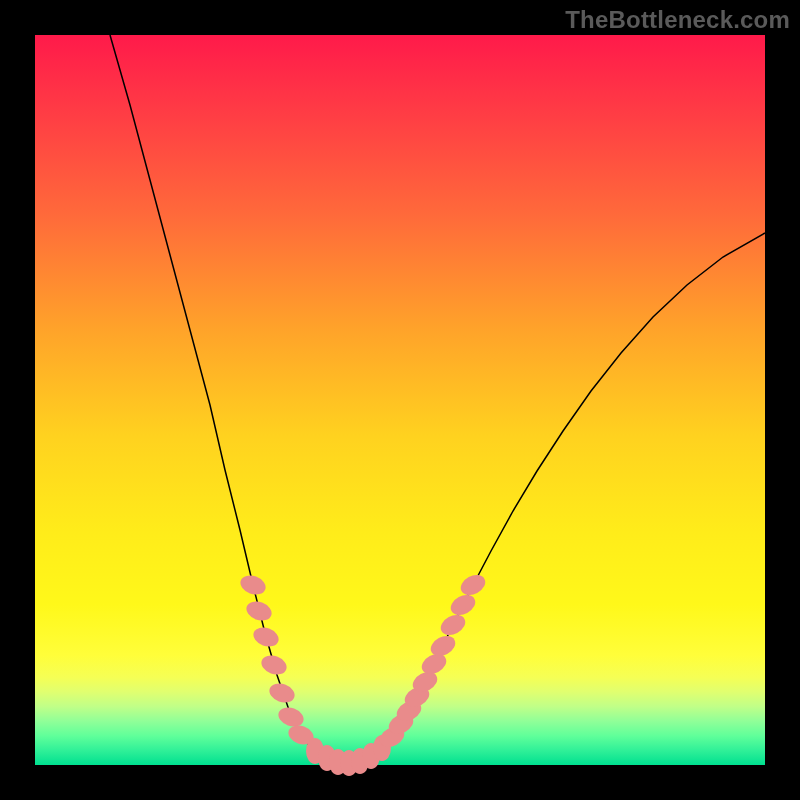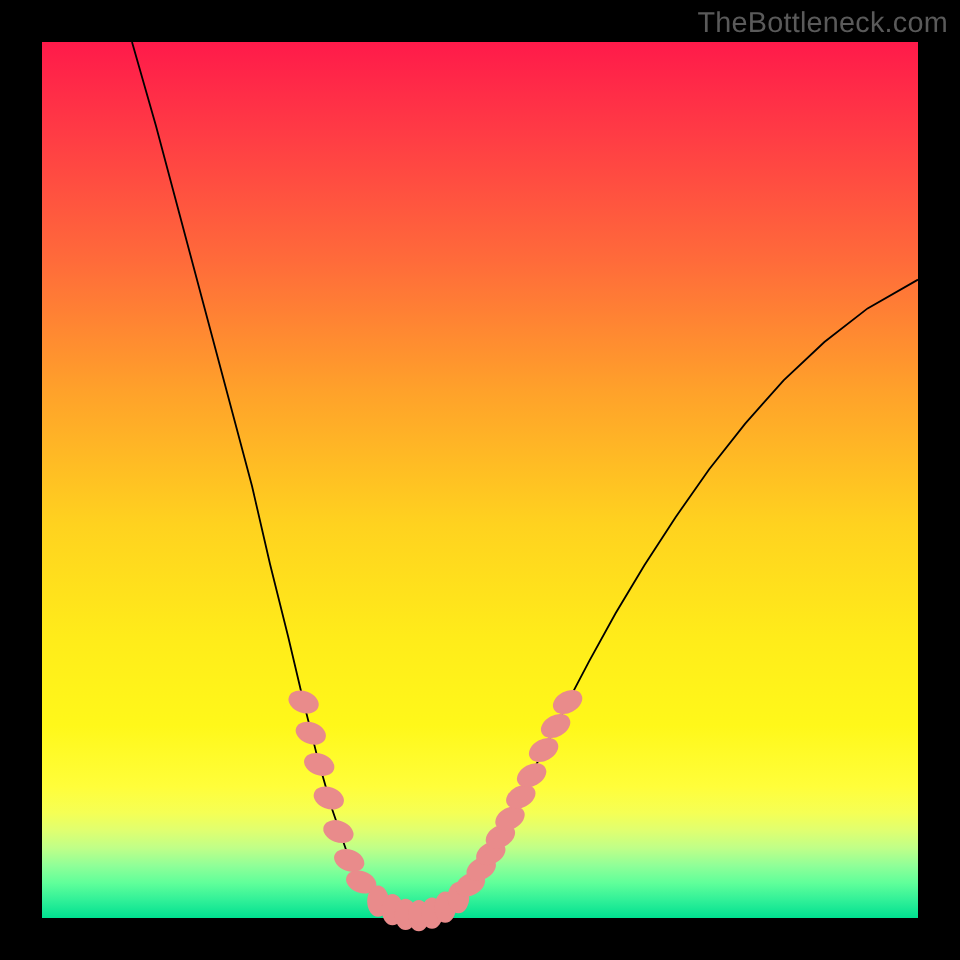--- a/index.html
+++ b/index.html
@@ -38,21 +38,21 @@
       #60ff9a 96%,
       #30f098 98%,
       #00e090 100%);
   }
   .watermark {
     position: absolute;
     top: 6px;
     right: 10px;
     color: #5a5a5a;
     font-size: 24px;
-    font-weight: 400;
+    font-weight: 700;
     letter-spacing: 0.2px;
     user-select: none;
     text-align: right;
   }
   svg.curve {
     position: absolute;
     left: 0;
     top: 0;
     width: 730px;
     height: 730px;

